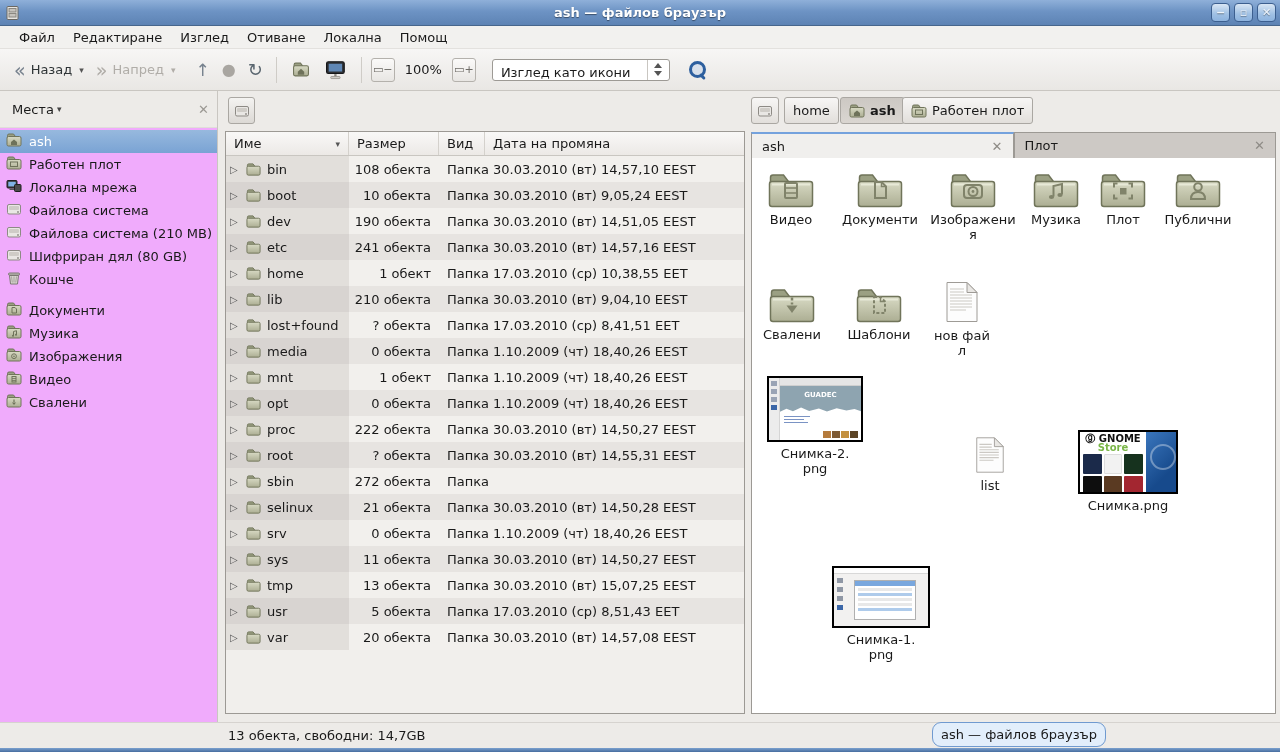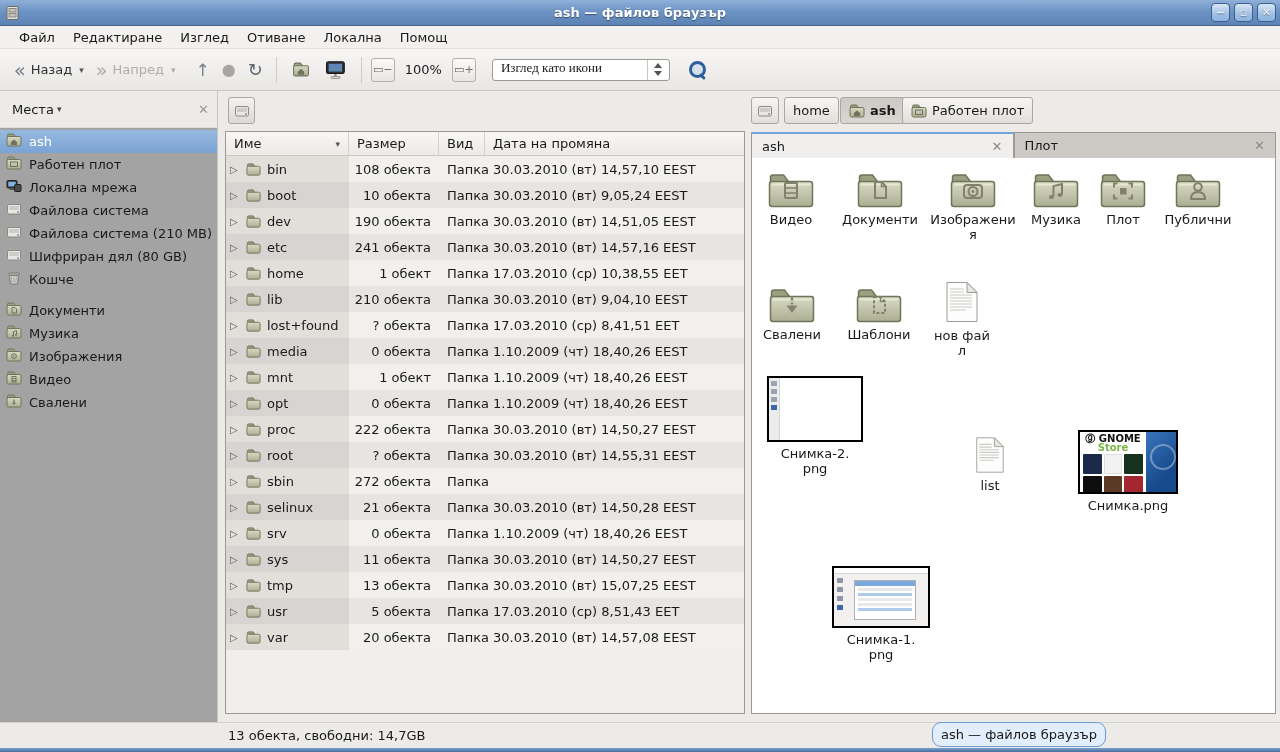--- a/index.html
+++ b/index.html
@@ -31,30 +31,30 @@
   .tbtn .glyph { font-size:19px; line-height:16px; color:#77828e; }
   .tbtn.disabled, .tbtn.disabled .glyph { color:#b0ada8; }
   .tbtn .dd { font-size:9px; color:#555; margin-left:2px; }
   .tbtn.disabled .dd { color:#b0ada8; }
   .tsep { width:1px; height:26px; background:#cfccc7; margin:0 7px; }
   .sqbtn { width:24px; height:24px; border:1px solid #b4b1ac; border-radius:3px;
     background:linear-gradient(#fbfaf9,#e8e6e3); display:flex; align-items:center; justify-content:center;
     font-size:11px; color:#6e6b66; margin:0 2px; }
   #zoom-level { margin:0 8px; }
   #view-combo { width:178px; height:22px; background:#fff; border:1px solid #9d9a95; border-radius:3px;
-    display:flex; align-items:flex-start; margin-left:14px;font-family:Liberation Serif, serif; }
+    display:flex; align-items:flex-end; margin-left:14px; }
   #view-combo .cval { flex:1; padding-left:8px; }
   #view-combo .cspin { width:22px; align-self:stretch; border-left:1px solid #c9c6c1;
     display:flex; flex-direction:column; align-items:center; justify-content:center; gap:3px; }
   .tri-up { width:0; height:0; border-left:4px solid transparent; border-right:4px solid transparent; border-bottom:5px solid #555; }
   .tri-dn { width:0; height:0; border-left:4px solid transparent; border-right:4px solid transparent; border-top:5px solid #555; }
   #search-btn { margin-left:12px; }
 
   
-  #sidebar { position:absolute; left:0; top:91px; width:218px; bottom:30px; background:#a3a3a3; border-right:1px solid #c9c6c1; }
+  #sidebar { position:absolute; left:0; top:91px; width:218px; bottom:30px; background:#f0abfc; border-right:1px solid #c9c6c1; }
   #sidebar-header { height:37px; background:#edebe8; display:flex; align-items:center; padding:0 8px 0 12px; border-bottom:1px solid #e0ded9;}
   #sidebar-header .sh-close { margin-left:auto; color:#9b9893; font-size:13px; }
   #places { padding-top:2px; }
   .place { height:23px; display:flex; align-items:center; gap:7px; padding-left:6px; white-space:nowrap; }
   .place.sel { background:linear-gradient(#97b9de,#7aa3d4); color:#fff; }
   .place.grp { margin-top:8px; }
   .place svg { flex:0 0 auto; }
 
   
   #mid-pane { position:absolute; left:219px; top:91px; width:530px; bottom:30px; background:#edebe8; }
@@ -706,20 +706,35 @@
     </div>
 
     <div class="fitem" style="left:13px;top:218px;width:100px">
       <div class="thumb" id="th2">
         <div class="strip">
             <i></i>
             <i></i>
             <i></i>
             <i style="background:#3b67a8"></i>
           </div>
+        <div class="mainc">
+          <div class="tbar"></div>
+          <div class="banner">GUADEC<span class="sky"></span></div>
+          <div class="cont">
+            <span class="blue-ln" style="top:3px"></span>
+              <span class="blue-ln" style="top:6px;width:20px"></span>
+              <span class="blue-ln" style="top:9px;width:24px"></span>
+            <div class="pics">
+                <i style="background:#b57b3c"></i>
+                <i style="background:#7e5a33"></i>
+                <i style="background:#c3903f"></i>
+                <i style="background:#5d4526"></i>
+              </div>
+          </div>
+        </div>
       </div>
       <div class="flbl" style="width:76px">Снимка-2.png</div>
     </div>
     <div class="fitem" style="left:208px;top:278px;width:60px">
       <svg width="30" height="38" viewBox="0 0 34 42">
         <path d="M2 1.5 h20 l10 10 V40.5 H2 z" fill="#fdfdfd" stroke="#9e9b96"></path>
         <path d="M22 1.5 l10 10 h-10 z" fill="#e9e7e4" stroke="#9e9b96"></path>
         <path d="M5 9 h14 M5 12 h14 M5 15 h22 M5 18 h22 M5 21 h22 M5 24 h22 M5 27 h16" stroke="#ccc9c4" stroke-width="1.3" fill="none"></path>
       </svg>
       <div class="flbl">list</div>

